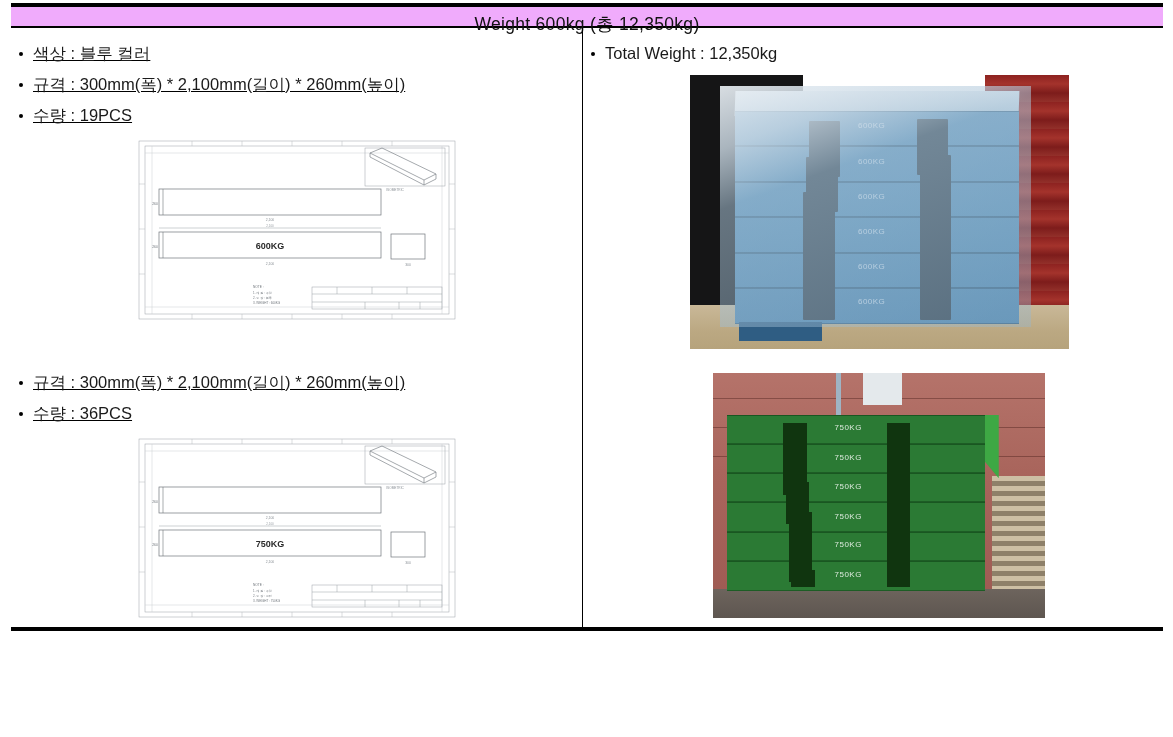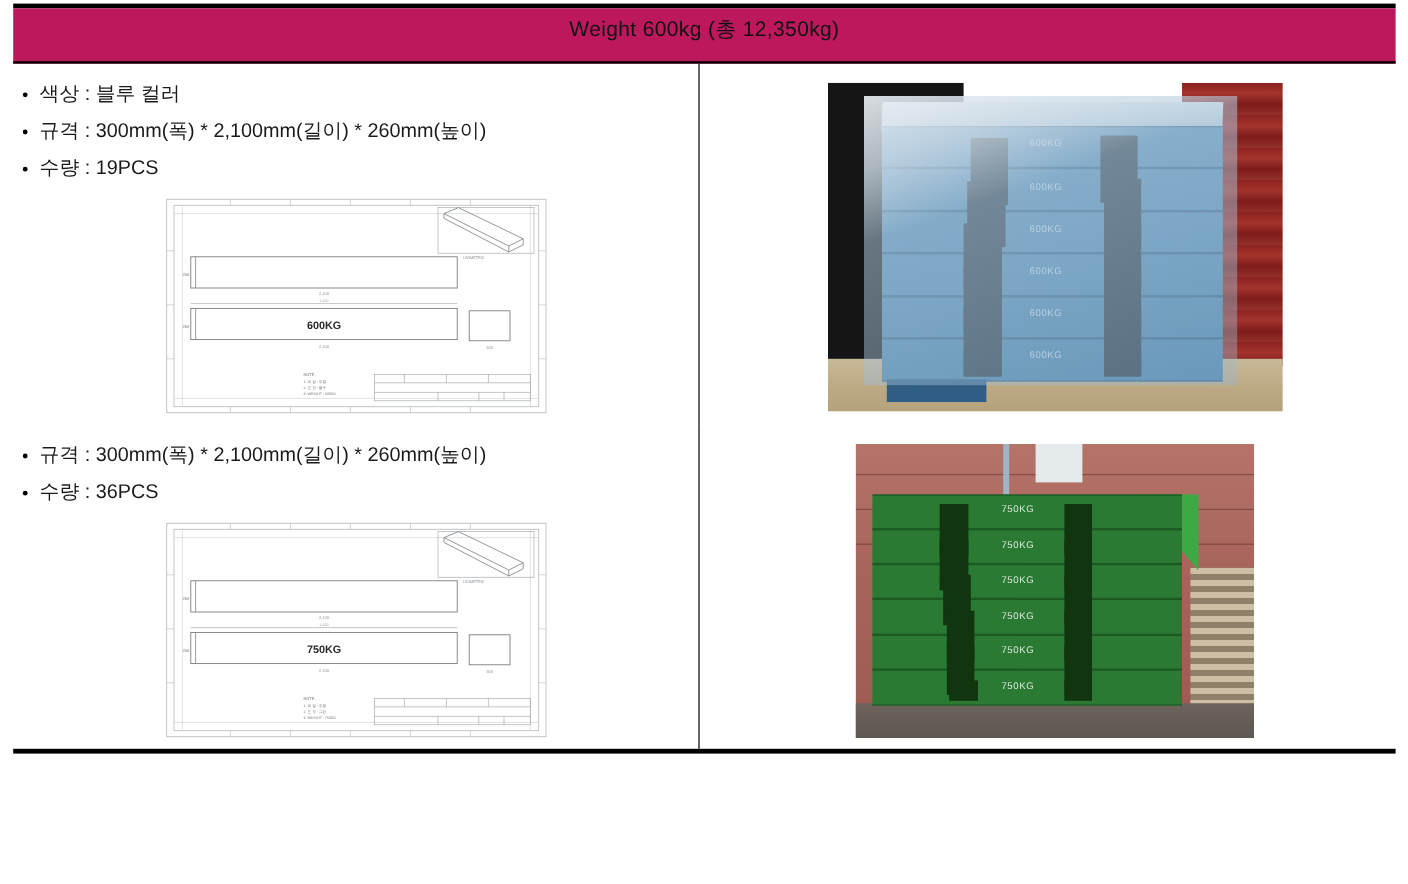--- a/index.html
+++ b/index.html
@@ -15,42 +15,43 @@
     overflow: hidden;
   }
   .table {
     position: absolute;
     left: 11px; top: 3px;
     width: 1152px;
     border-top: 4px solid #000;
     border-bottom: 4px solid #000;
   }
   .row-header {
-    background: #be185d;
+    background: #f0abfc;
     border-bottom: 2px solid #000;
     text-align: center;
     font-size: 17.5px;
     color: #111;
     letter-spacing: 0.3px;
     padding: 7px 0 8px 0;
-    height: 46px;
+    height: 21px;
     line-height: 20px;
   }
   .row-header.second {
     border-top: 4px solid #000;
   }
   .row-body {
     display: flex;
     width: 100%;
   }
   .cell-left {
     width: 572px;
     border-right: 1.5px solid #000;
     padding: 10px 0 8px 0;
     position: relative;
+    text-decoration: underline;
   }
   .cell-right {
     width: 578.5px;
     padding: 10px 0 8px 0;
     position: relative;
   }
   ul.bullets {
     list-style: none;
     margin: 0;
     padding: 0;
@@ -238,20 +239,23 @@
               <line x1="283" y1="163" x2="283" y2="170"></line>
               <line x1="200" y1="148" x2="200" y2="155"></line>
               <line x1="235" y1="148" x2="235" y2="155"></line>
               <line x1="270" y1="148" x2="270" y2="155"></line>
             </g>
           </svg>
         </div>
       </div>
 
       <div class="cell-right">
+        <ul class="bullets right-list">
+          <li>Total Weight : 12,350kg</li>
+        </ul>
         <div class="photo-wrap">
           <div class="photo blue">
             <div class="bg-warehouse-dark"></div>
             <div class="bg-warehouse-red"></div>
             <div class="bg-ground"></div>
             <div class="topface"></div>
             <div class="stack">
               <div class="slab" style="top:0%;height:16.6%;"></div>
               <div class="slab" style="top:16.6%;height:16.6%;"></div>
               <div class="slab" style="top:33.2%;height:16.6%;"></div>

